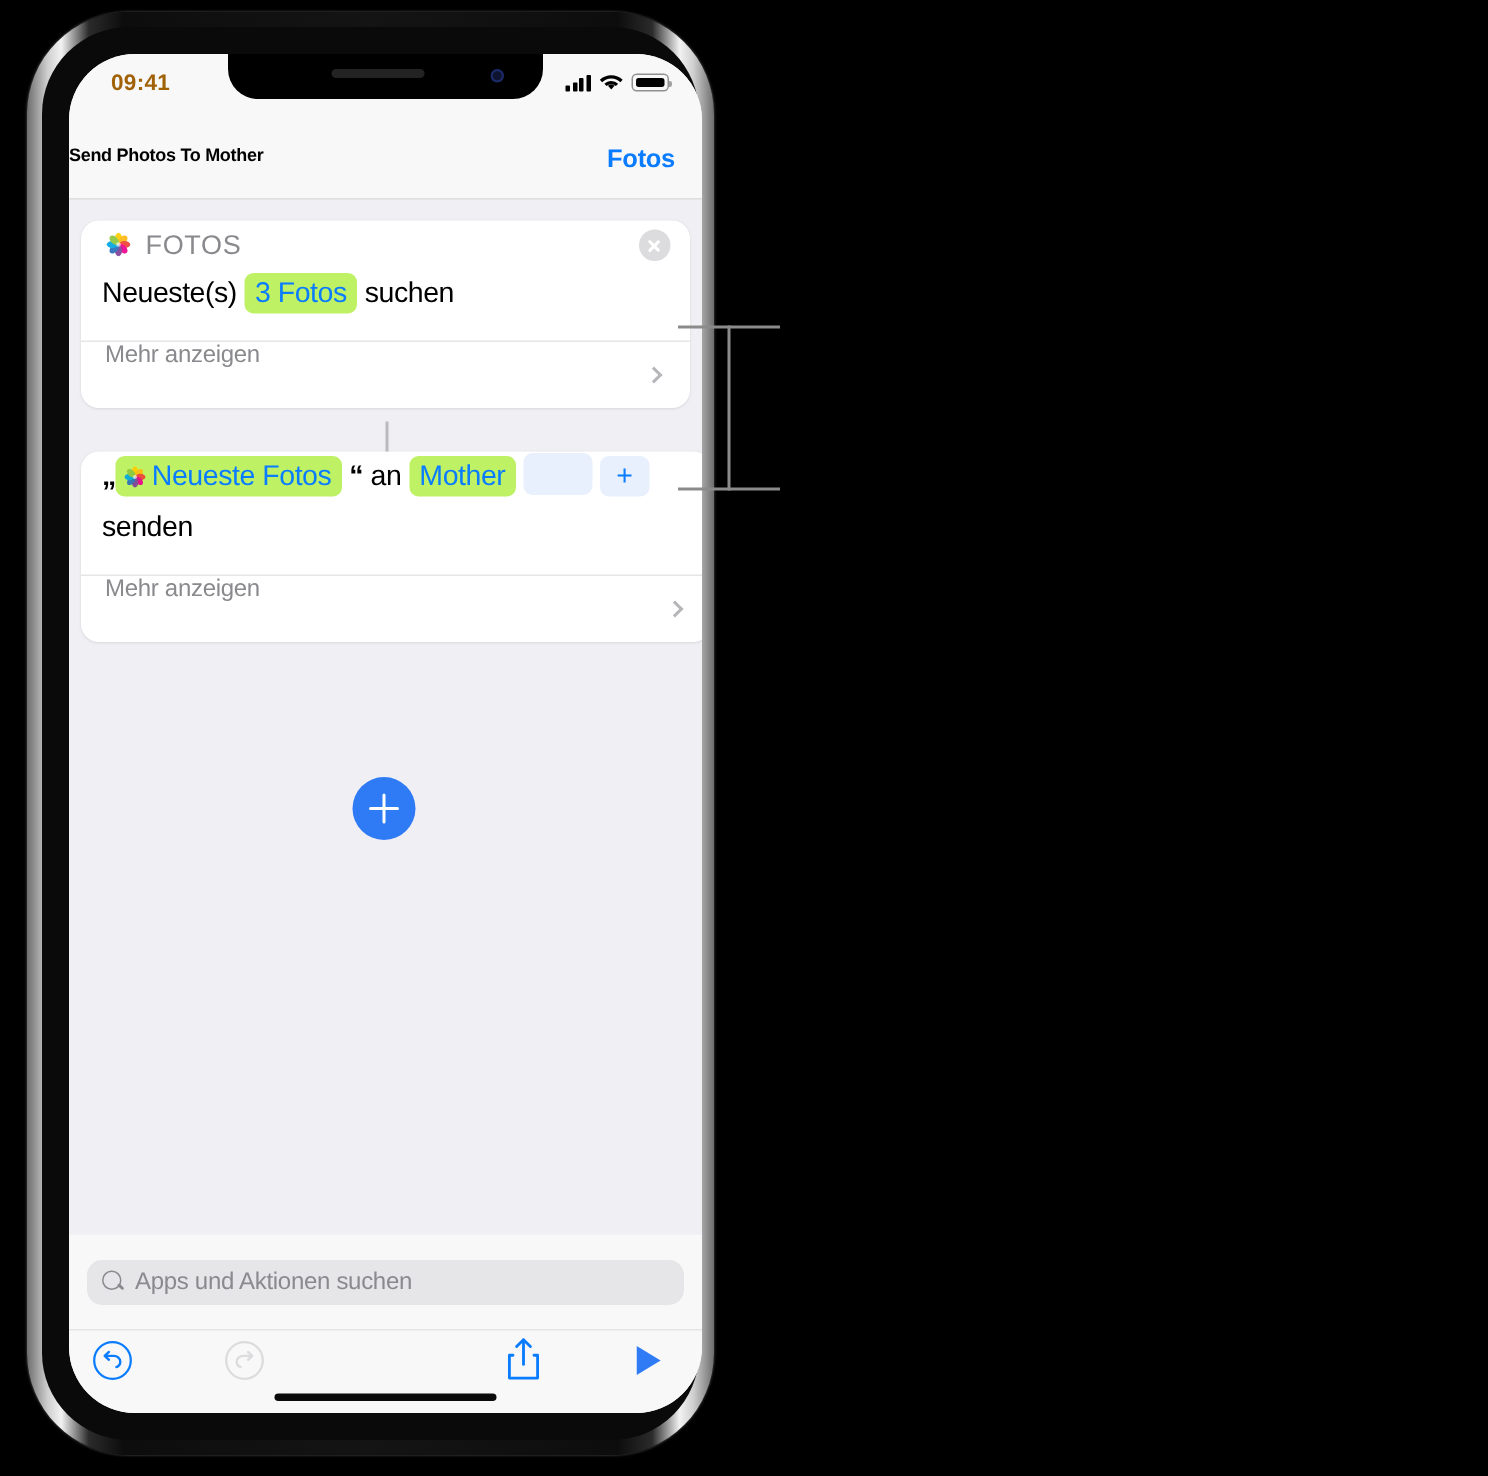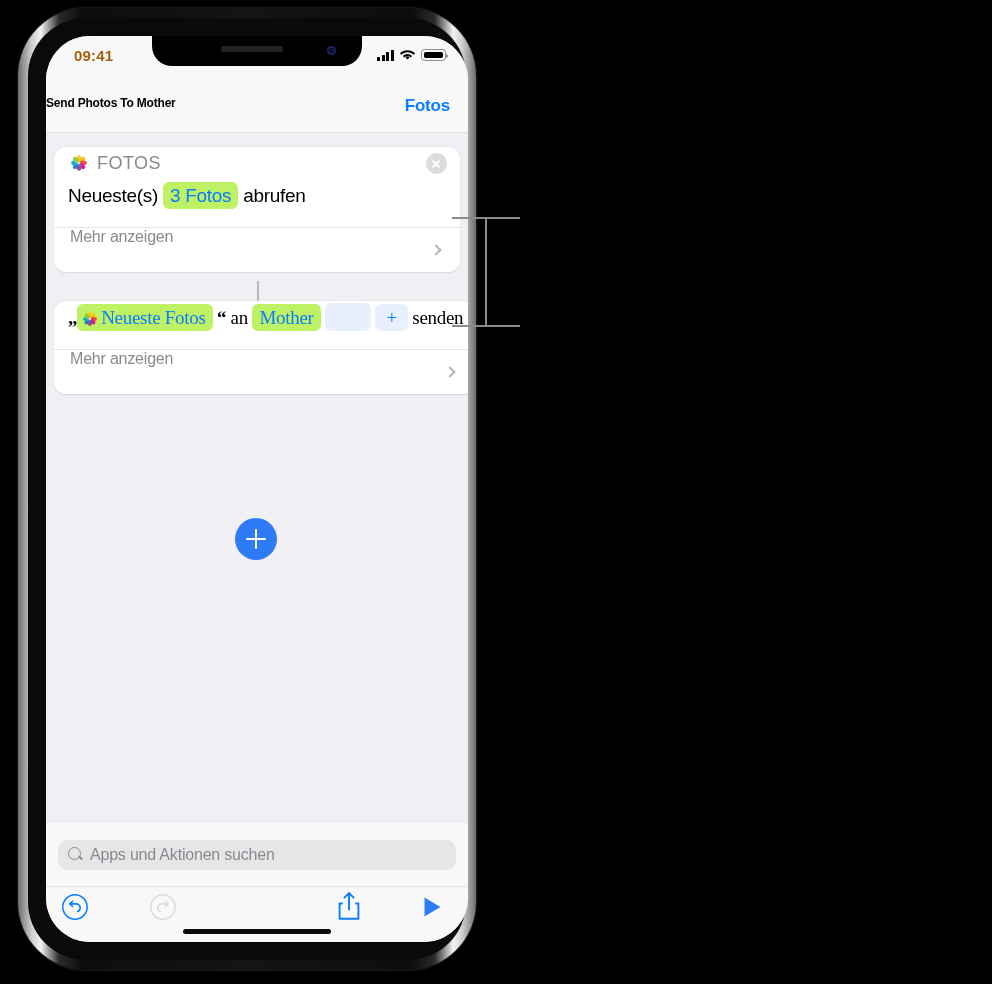--- a/index.html
+++ b/index.html
@@ -162,21 +162,21 @@
   }
   .close-btn::before { transform: rotate(45deg); }
   .close-btn::after  { transform: rotate(-45deg); }
 
   .card-body {
     padding: 0 14px 14px 14px;
     font-size: 19px; color: #000;
     line-height: 34px;
     letter-spacing: -.3px;
   }
-  .card-body.body-msg { padding-right: 0; font-family: Liberation Serif, serif; }
+  .card-body.body-msg { padding-right: 0; }
 
   .tok { white-space: nowrap; text-align: right; }
   .tok-var {
     background: #bef264;
     color: #0a7cff;
     border-radius: 6px;
     padding: 3px 7px;
   }
   .tok-var.has-icon { padding-left: 5px; }
   .tok-var .mini-icon {
@@ -362,21 +362,21 @@
               </g>
               <circle cx="20" cy="20" r="3.4" fill="#fff" opacity=".65"></circle>
             </svg>
             <span class="card-app-name">FOTOS</span>
             <div class="close-btn"></div>
           </div>
 
           <div class="card-body">
             <span class="tok">Neueste(s)</span>
             <span class="tok tok-var">3 Fotos</span>
-            <span class="tok">abrufen</span>
+            <span class="tok">suchen</span>
           </div>
 
           <div class="more-row">
             <span class="more-label">Mehr anzeigen</span>
             <span class="chevron"></span>
           </div>
         </div>
 
         <div class="card" id="card-messages">
 

